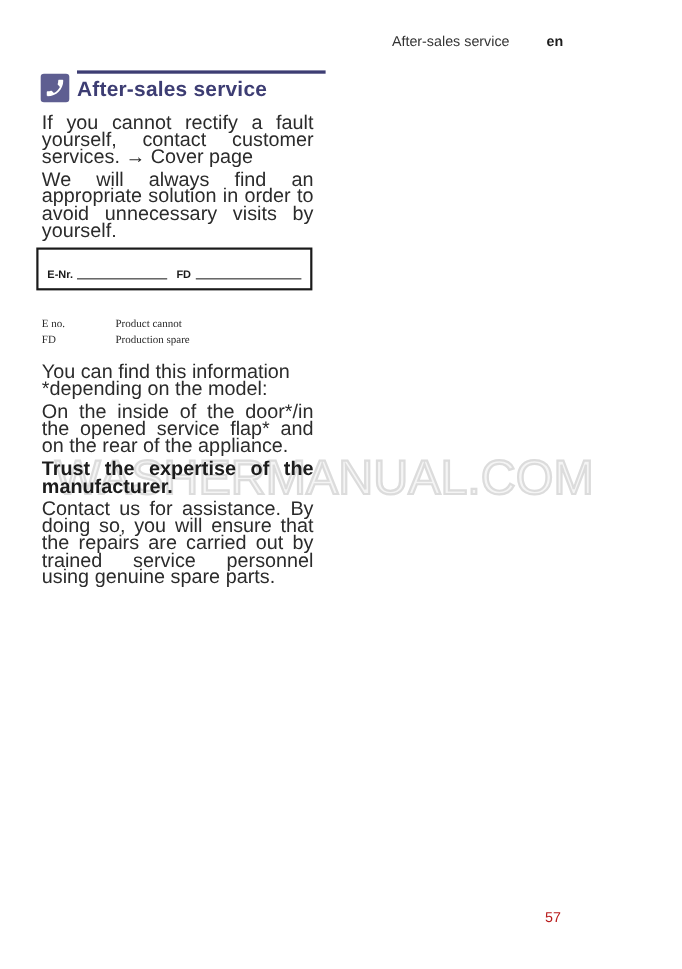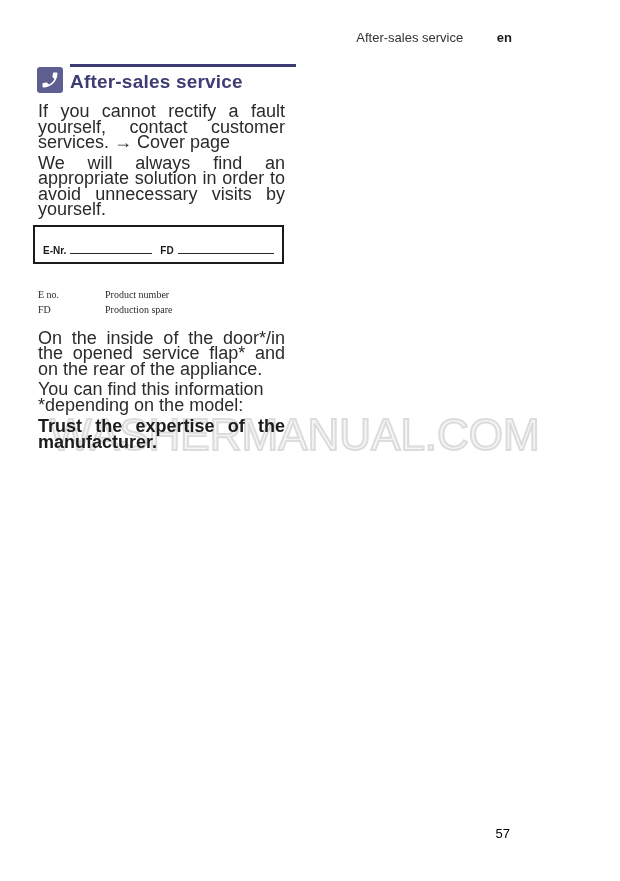--- a/index.html
+++ b/index.html
@@ -142,21 +142,21 @@
     user-select: none;
     text-align: right;
   }
 
   
   .page-number {
     position: absolute;
     top: 826px;
     right: 44px;
     font-size: 13px;
-    color: #000000;
+    color: #b91c1c;
   }
 </style>
 </head>
 <body>
 
 <div class="page">
 
   <div class="running-header">
     <span>After-sales service</span>
     <span class="lang">en</span>
@@ -183,29 +183,30 @@
     <div class="rating-box">
       <span class="lbl">E-Nr.</span>
       <span class="blank-line line-e"></span>
       <span class="lbl lbl-fd">FD</span>
       <span class="blank-line line-fd"></span>
     </div>
 
     <div class="definitions">
       <div class="def-row">
         <span>E no.</span>
-        <span>Product number</span>
+        <span>Product cannot</span>
       </div>
       <div class="def-row">
         <span>FD</span>
         <span>Production spare</span>
       </div>
     </div>
 
-    <p>On the inside of the door*/in the opened service flap* and on the rear of the appliance.</p>
     <p>You can find this information
 *depending on the model:</p>
+    <p>On the inside of the door*/in the opened service flap* and on the rear of the appliance.</p>
     <p class="bold-head">Trust the expertise of the manufacturer.</p>
+    <p>Contact us for assistance. By doing so, you will ensure that the repairs are carried out by trained service personnel using genuine spare parts.</p>
   </div>
 
   <div class="page-number">57</div>
 
 </div>
 
 </body></html>

